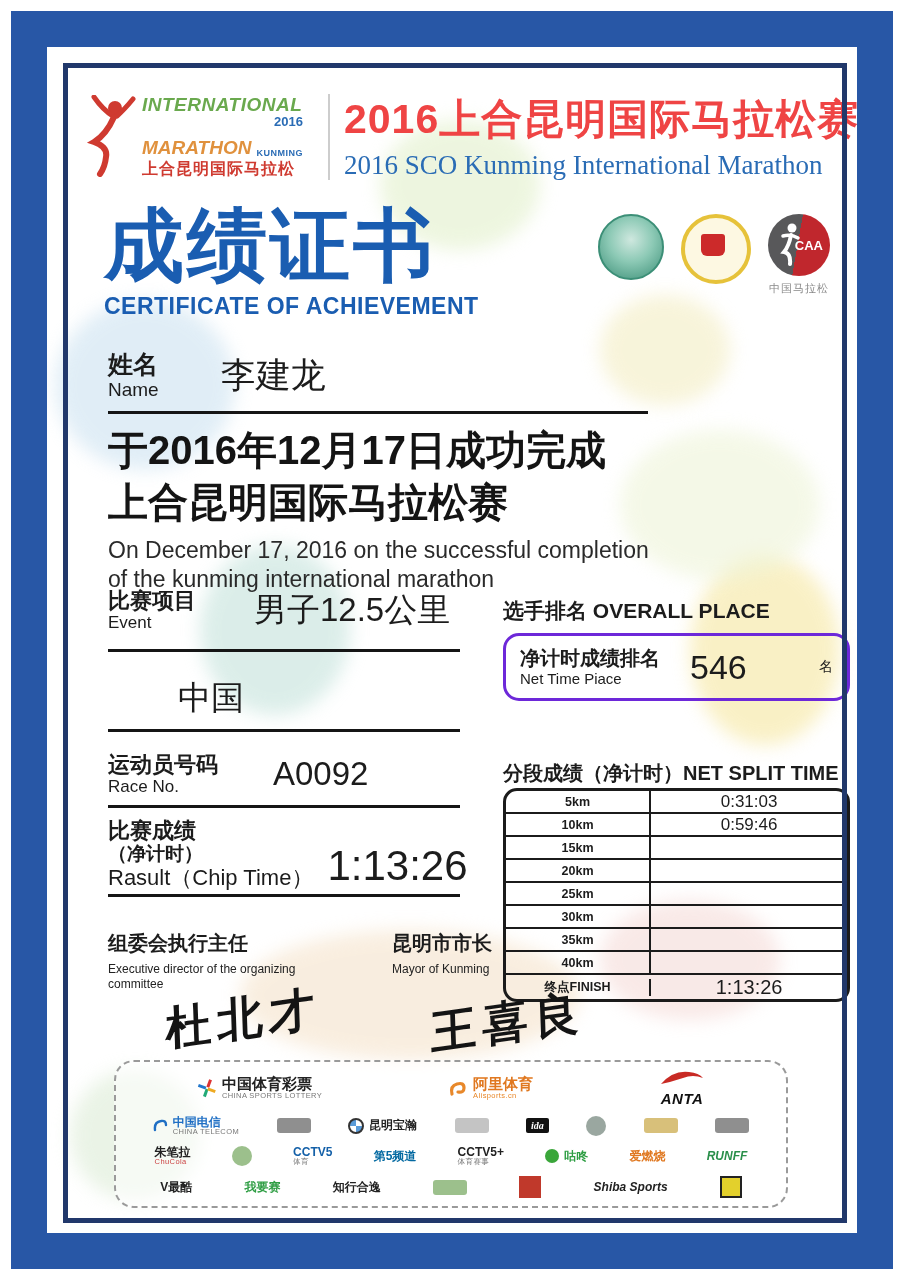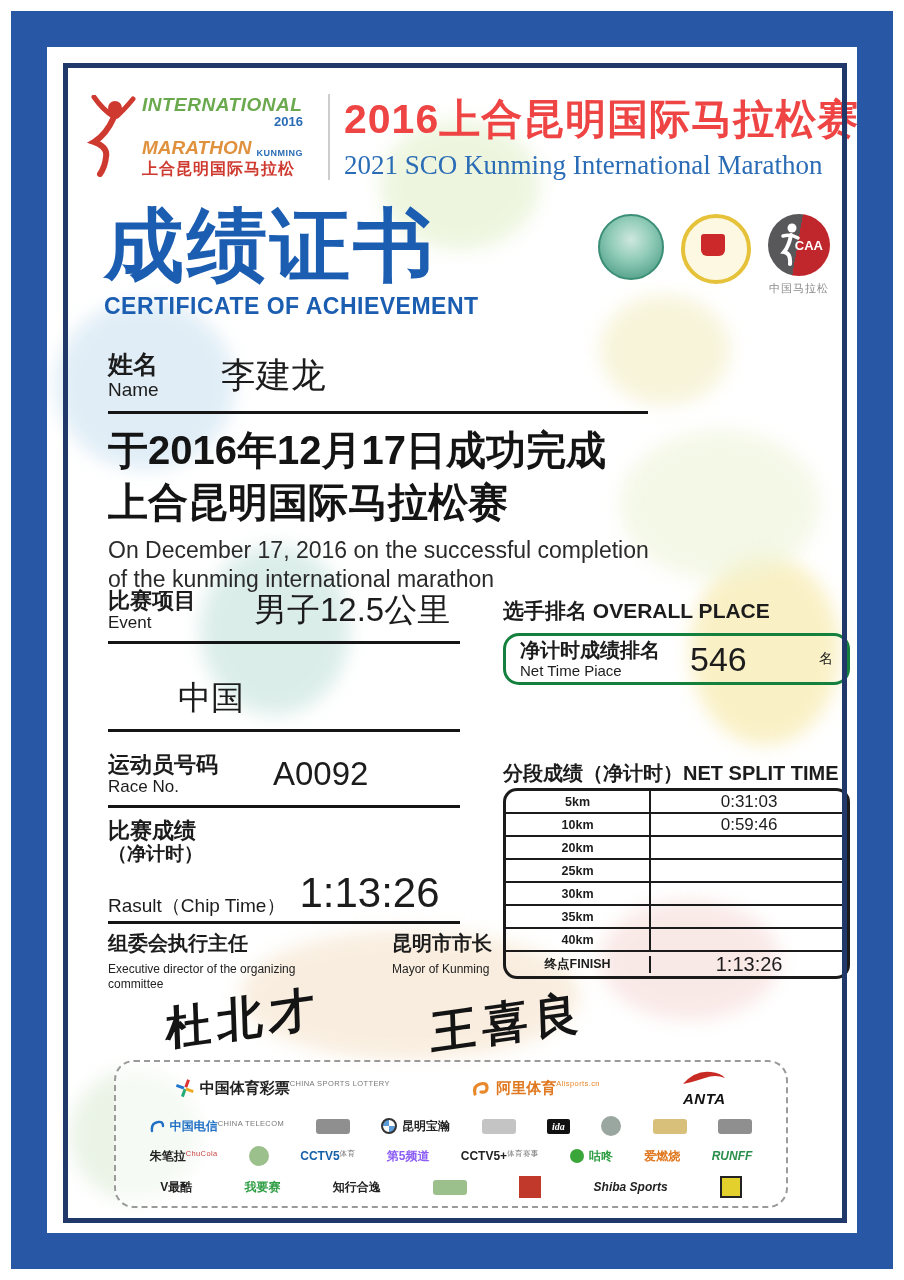--- a/index.html
+++ b/index.html
@@ -53,36 +53,36 @@
   .fld-val{white-space:nowrap;}
   
   .f-name{left:108px;top:350px;width:540px;padding-bottom:10px;}
   .f-name .cn{font-size:25px;}.f-name .en{font-size:19px;}
   .f-name .fld-val{font-size:35px;margin-left:62px;}
   
   .statement{position:absolute;left:108px;top:424px;}
   .st-cn{font-size:40px;font-weight:700;color:#141414;line-height:1.3;}
   .st-en{font-size:23px;color:#2a2a2a;line-height:1.28;margin-top:8px;}
   
-  .f-event{left:108px;top:588px;width:352px;padding-bottom:8px;}
+  .f-event{left:108px;top:588px;width:352px;padding-bottom:16px;}
   .f-event .cn{font-size:22px;}.f-event .en{font-size:17px;}
   .f-event .fld-val{font-size:33px;margin-left:58px;}
   .f-country{left:108px;top:676px;width:352px;padding-bottom:8px;}
   .f-country .cn{font-size:22px;}.f-country .en{font-size:17px;}
   .f-country .fld-val{font-size:33px;margin-left:70px;}
   .f-race{left:108px;top:752px;width:352px;padding-bottom:8px;}
   .f-race .cn{font-size:22px;}.f-race .en{font-size:17px;}
   .f-race .fld-val{font-size:33px;margin-left:55px;}
   .f-result{left:108px;top:818px;width:352px;padding-bottom:4px;align-items:flex-end;}
   .f-result .cn{font-size:22px;}.f-result .cn2{font-size:19px;font-weight:700;}
-  .f-result .en{font-size:19px;margin-top:30px;}
+  .f-result .en{font-size:22px;}
   .f-result .fld-val{font-size:42px;margin-left:14px;}
   
   .op-title{position:absolute;left:503px;top:597px;font-size:21px;font-weight:700;}
-  .op-box{position:absolute;left:503px;top:633px;width:347px;height:52px;border:3px solid #15803d;
+  .op-box{position:absolute;left:503px;top:633px;width:347px;height:68px;border:3px solid #6d28d9;
           border-radius:16px;display:flex;align-items:center;padding:0 14px;box-sizing:border-box;}
   .op-box .lbl .cn{font-size:20px;}.op-box .lbl .en{font-size:15px;}
   .op-val{font-size:34px;margin-left:30px;}
   .op-unit{font-size:14px;margin-left:auto;}
   
   .sp-title{position:absolute;left:503px;top:760px;font-size:20px;font-weight:700;}
   .sp-table{position:absolute;left:503px;top:788px;width:347px;border:3px solid #1b1b1b;
             border-radius:14px;overflow:hidden;box-sizing:border-box;}
   .sp-row{display:flex;height:21px;}
   .sp-row + .sp-row{border-top:2px solid #1b1b1b;}
@@ -101,38 +101,38 @@
   .sig-hand{position:absolute;font-family:"Liberation Serif",serif;font-weight:600;font-size:46px;
             color:#141414;transform:rotate(-8deg) skewX(-6deg);letter-spacing:6px;white-space:nowrap;}
   .sig-hand-l{left:165px;top:988px;}
   .sig-hand-r{left:430px;top:992px;}
   
   .sponsors{position:absolute;left:114px;top:1060px;width:674px;height:148px;border:2px dashed #9a9a9a;
             border-radius:20px;box-sizing:border-box;padding:8px 18px 8px;display:flex;
             flex-direction:column;justify-content:space-between;background:rgba(255,255,255,.55);}
   .sp-logo-row{display:flex;align-items:center;justify-content:space-around;}
   .chip{display:flex;align-items:center;gap:5px;}
-  .chip .c-stack{display:flex;flex-direction:row;line-height:1.05;}
+  .chip .c-stack{display:flex;flex-direction:column;line-height:1.05;}
   .chip .c-cn{font-weight:700;font-size:12px;white-space:nowrap;}
   .chip .c-en{font-size:7.5px;color:#777;letter-spacing:.4px;white-space:nowrap;}
   .row1 .c-cn{font-size:15px;}
   .ph{border-radius:3px;background:#c4c4c4;width:34px;height:15px;}
   .ph-circle{width:20px;height:20px;border-radius:50%;background:#9aa7a0;}
   .ph-gold{background:#d8c07a;}
   .ph-red{width:22px;height:22px;background:#c0392b;}
   .ph-yellow{width:22px;height:22px;background:#e3d02c;border:2px solid #222;box-sizing:border-box;}
   .ph-green{background:#9cc08c;}
   .ph-dark{background:#8f8f8f;}
   .ico-box{display:inline-flex;align-items:center;justify-content:center;}
   .bmw{width:16px;height:16px;border-radius:50%;border:2px solid #333;box-sizing:border-box;
        background:conic-gradient(#fff 0 90deg,#5a9bd8 90deg 180deg,#fff 180deg 270deg,#5a9bd8 270deg);}
   .ida-box{background:#111;color:#fff;font-size:10px;font-weight:700;padding:2px 5px;border-radius:2px;
            font-family:"Liberation Serif",serif;font-style:italic;}
   .dot-green{width:14px;height:14px;border-radius:50%;background:#3aa63a;}
-  .c-blue{color:#1f6fc4;}.c-red{color:#8b5cf6;}.c-green{color:#2f9e44;}.c-orange{color:#e07820;}
+  .c-blue{color:#1f6fc4;}.c-red{color:#0369a1;}.c-green{color:#2f9e44;}.c-orange{color:#e07820;}
   .c-dark{color:#222;}.c-cctv{color:#1460a8;}.c-runff{color:#2a8f4a;}
   .anta-wrap{display:flex;flex-direction:column;align-items:center;line-height:1;}
   .anta-txt{font-size:15px;font-weight:800;font-style:italic;color:#111;letter-spacing:.5px;}
 </style>
 </head>
 <body>
 
 <div class="page">
 
   <div class="blob" style="left:55px;top:300px;width:180px;height:170px;background:#bcd9ec;opacity:.45;"></div>
@@ -165,21 +165,21 @@
               <span class="logo-year">2016</span>
               <span class="logo-city">KUNMING</span>
             </span>
           </span>
           <span class="logo-cn">上合昆明国际马拉松</span>
         </div>
       </div>
       <div class="hdr-div"></div>
       <div class="titles">
         <span class="title-cn">2016上合昆明国际马拉松赛</span>
-        <span class="title-en">2021 SCO Kunming International Marathon</span>
+        <span class="title-en">2016 SCO Kunming International Marathon</span>
       </div>
     </div>
 
     <div class="cert">
       <div class="cert-cn">成绩证书</div>
       <div class="cert-en">CERTIFICATE OF ACHIEVEMENT</div>
     </div>
 
     <div class="badges">
       <div class="badge-col">
@@ -263,20 +263,24 @@
     <div class="sp-table">
       <div class="sp-row">
         <span class="sp-km">5km</span>
         <span class="sp-time t-lg">0:31:03</span>
       </div>
       <div class="sp-row">
         <span class="sp-km">10km</span>
         <span class="sp-time t-lg">0:59:46</span>
       </div>
       <div class="sp-row">
+        <span class="sp-km">15km</span>
+        <span class="sp-time"></span>
+      </div>
+      <div class="sp-row">
         <span class="sp-km">20km</span>
         <span class="sp-time"></span>
       </div>
       <div class="sp-row">
         <span class="sp-km">25km</span>
         <span class="sp-time"></span>
       </div>
       <div class="sp-row">
         <span class="sp-km">30km</span>
         <span class="sp-time"></span>

